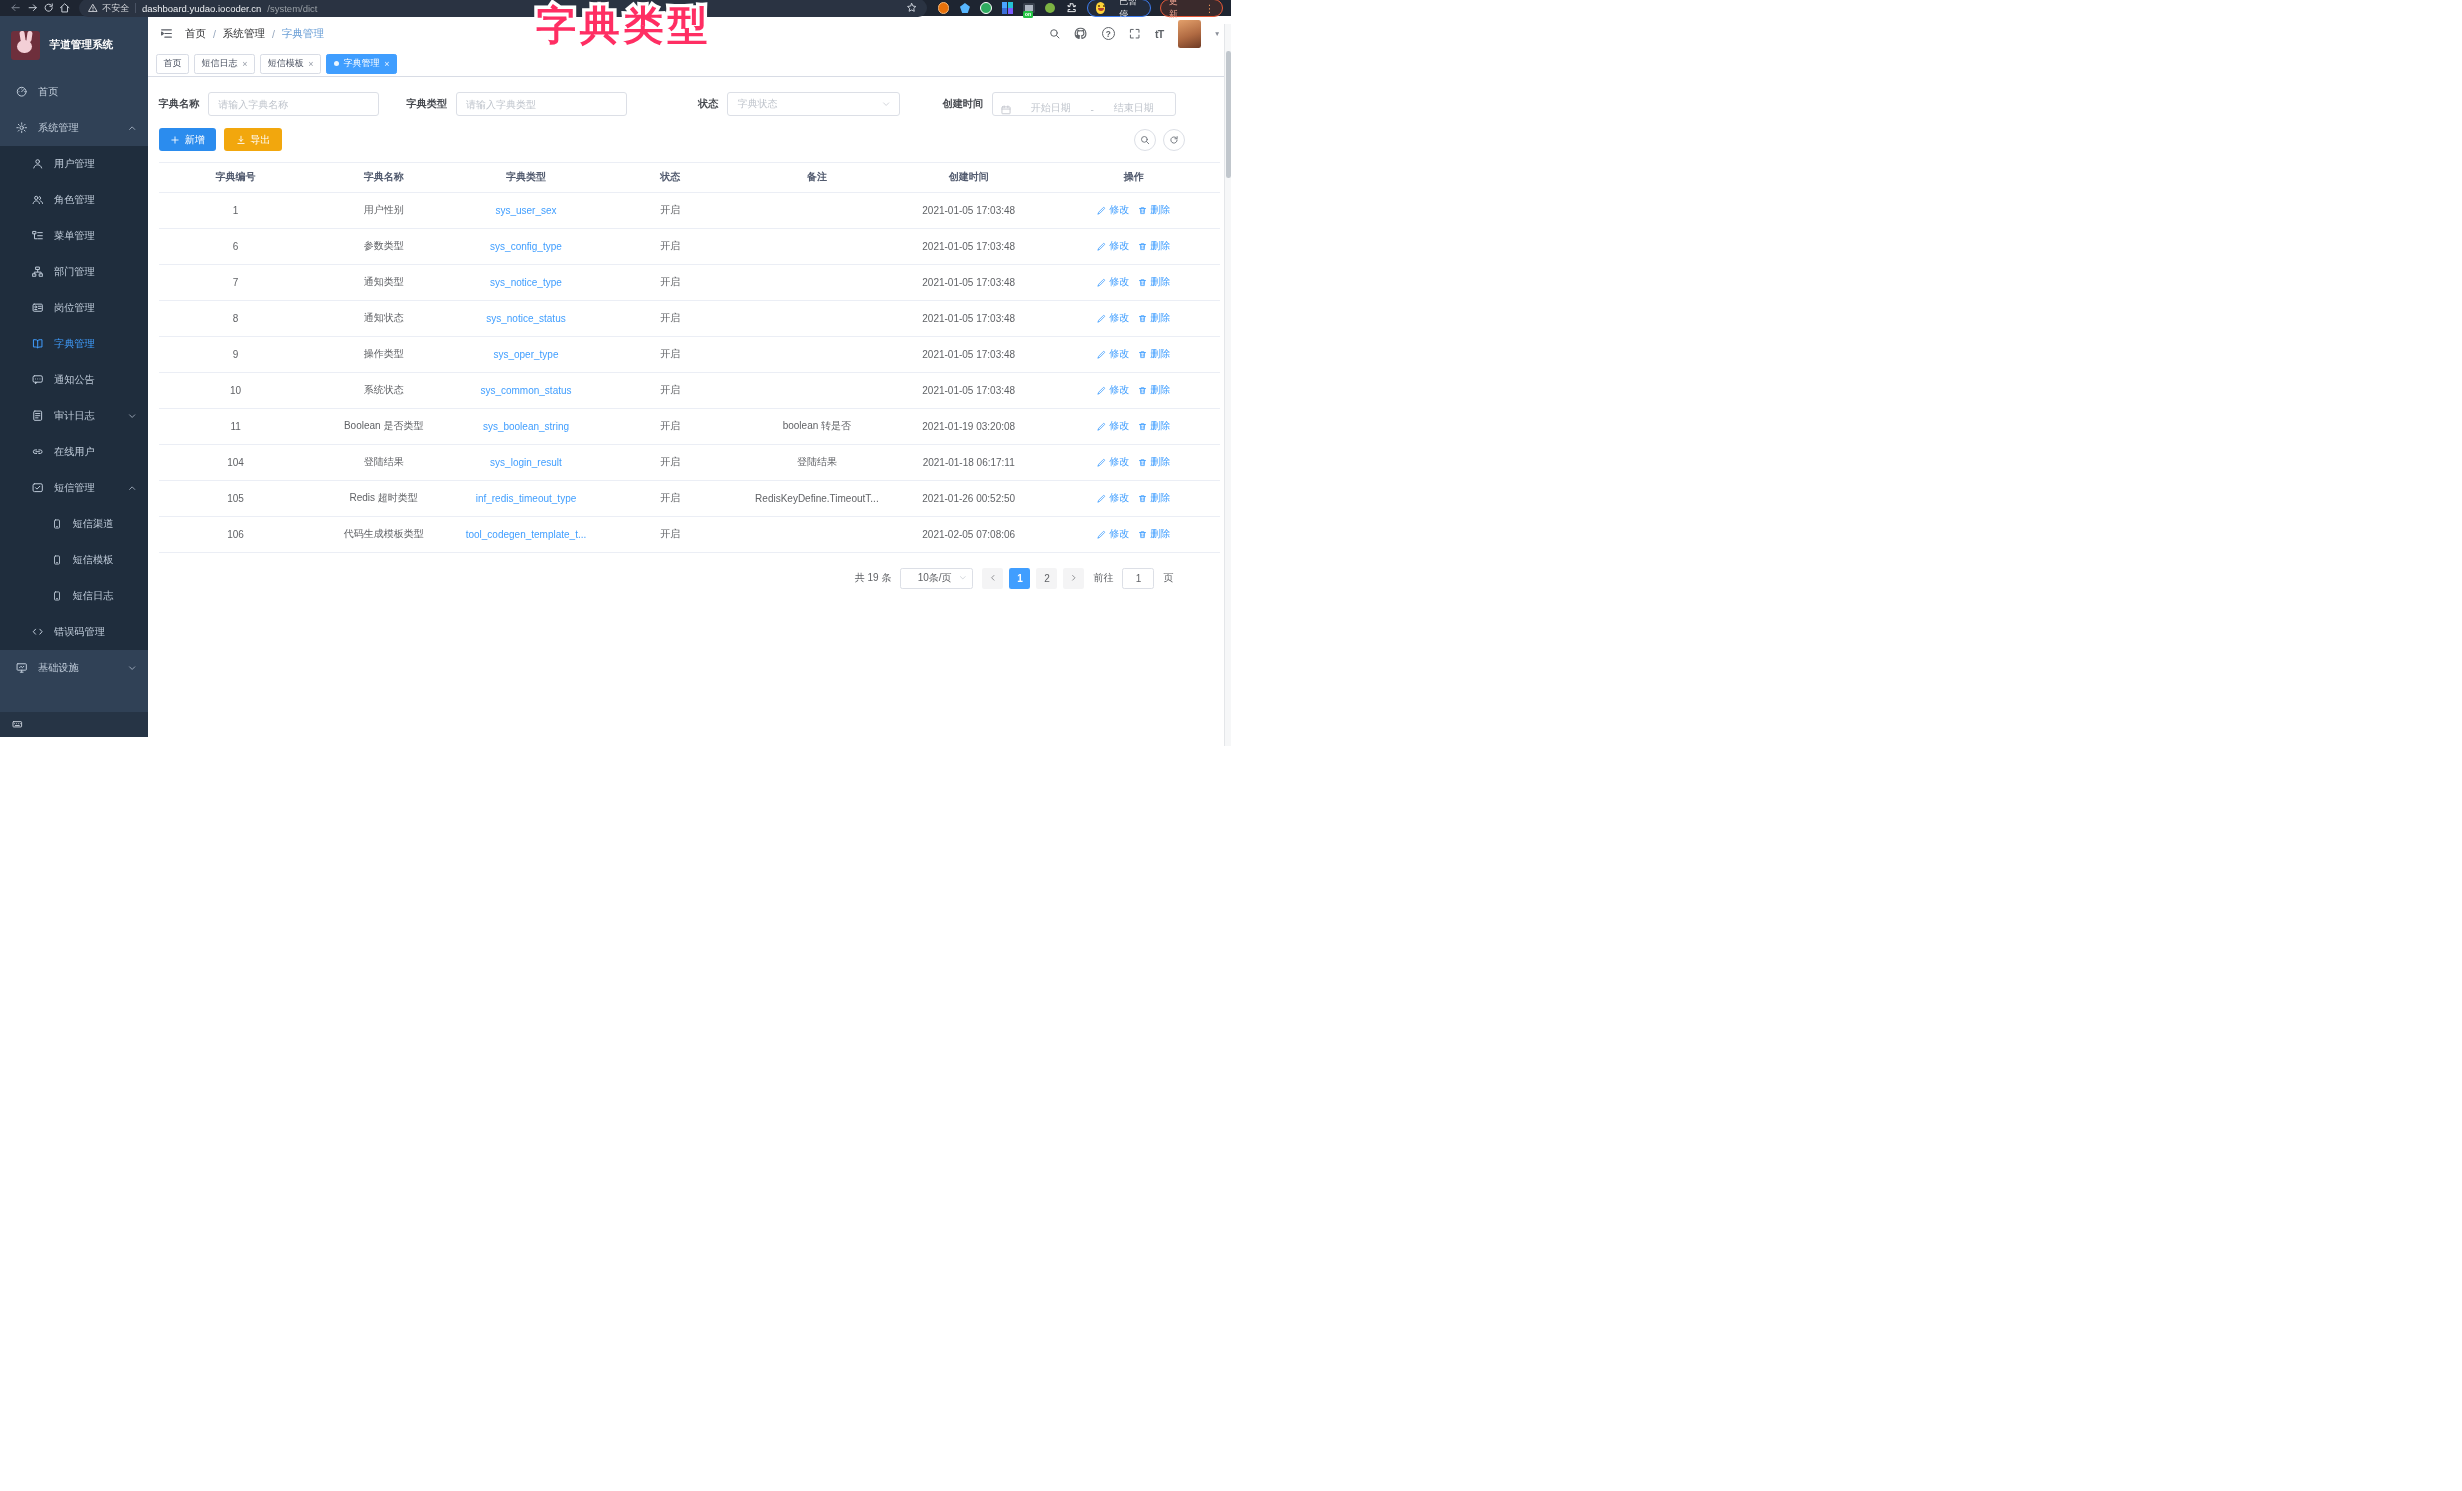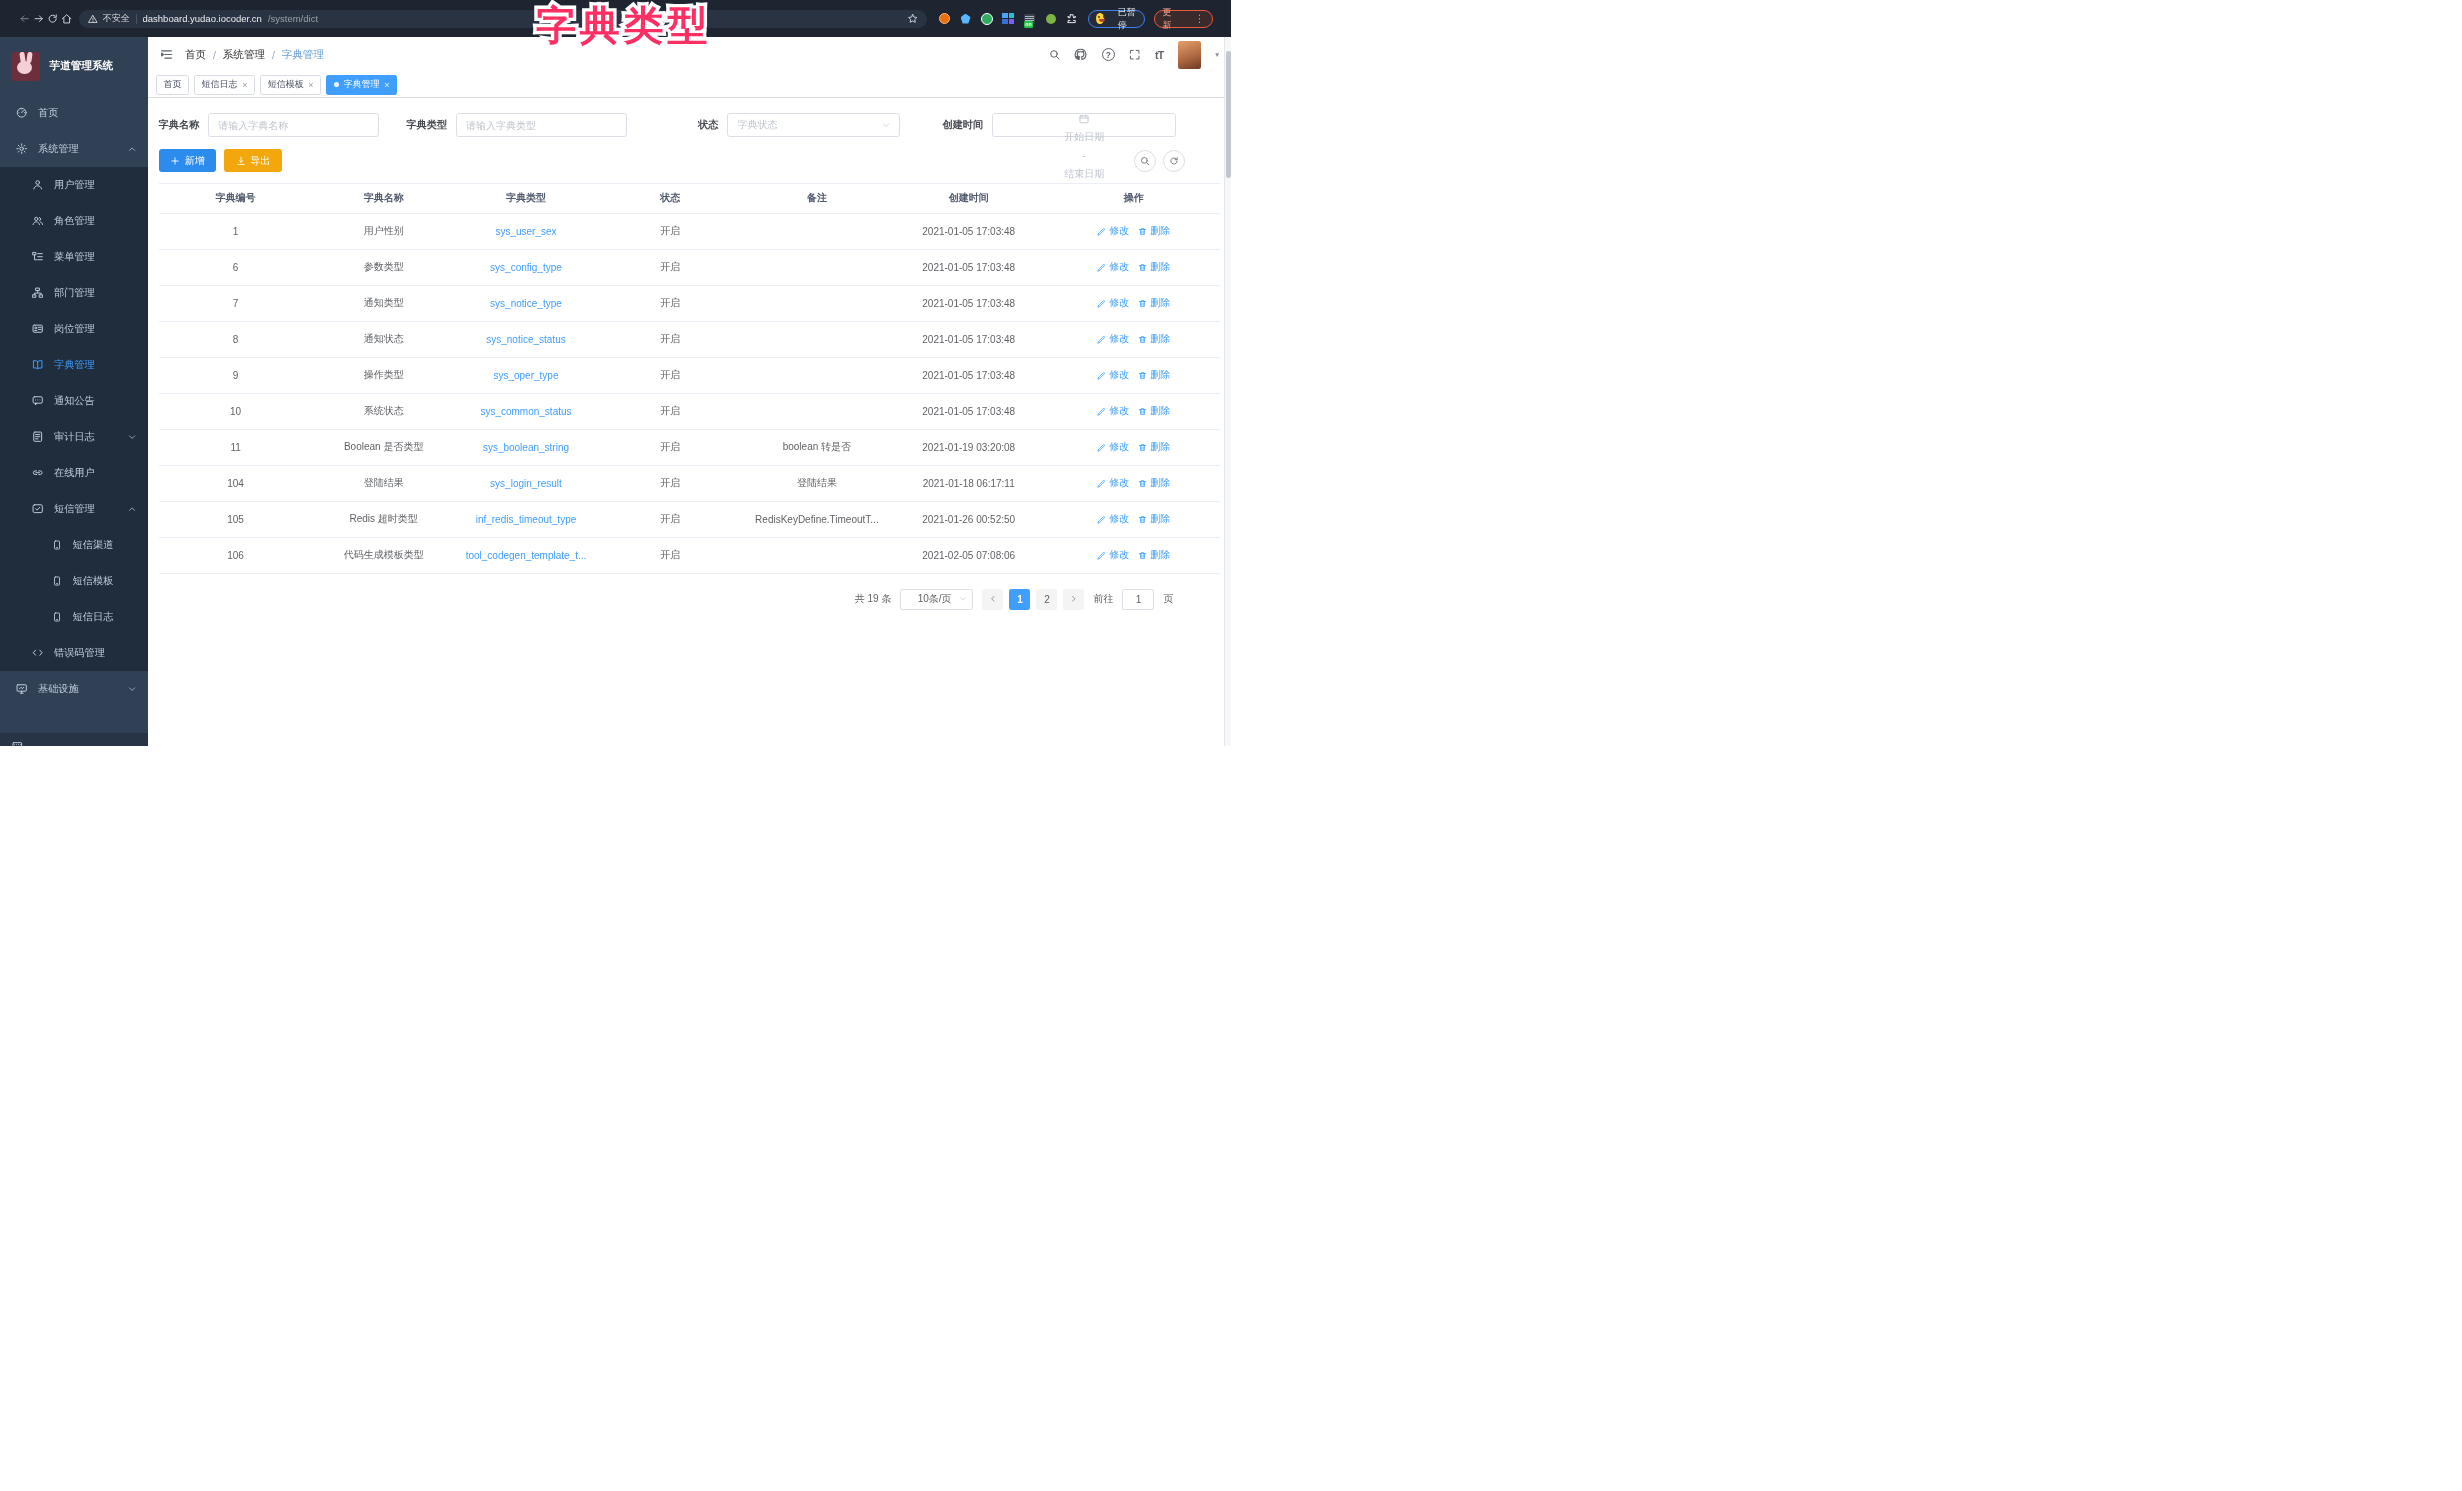--- a/index.html
+++ b/index.html
@@ -3,21 +3,21 @@
 <meta charset="utf-8">
 <style>
   * { margin:0; padding:0; box-sizing:border-box; }
   html,body { width:1231px; height:746px; overflow:hidden; }
   body { font-family:"Liberation Sans", sans-serif; background:#fff; position:relative; }
   svg { display:block; }
   .ic { width:11.4px; height:11.4px; flex:none; }
   .ic path, .ic circle, .ic rect, .ic polyline { fill:none; stroke:currentColor; stroke-width:1.4; stroke-linecap:round; stroke-linejoin:round; }
 
   
-  #topbar { height:37px; background:#1e2531; display:flex; align-items:center; padding:0 18px; position:relative; z-index:5; }
+  #topbar { height:16px; background:#1e2531; display:flex; align-items:center; padding:0 8px; position:relative; z-index:5; }
   .nav-btn { width:18px; height:18px; display:flex; align-items:center; justify-content:center; color:#c7cdd6; }
   .nav-btn.dim { color:#7d8592; }
   .url-pill { height:18px; flex:0 0 848px; margin-left:6px; background:#2a3342; border-radius:9px; display:flex; align-items:center; padding:0 9px; gap:6px; }
   .url-sec { display:flex; align-items:center; gap:4.6px; color:#dadce0; font-size:9px; }
   .url-div { width:0.8px; height:10px; background:#4a5364; }
   .url-host { color:#eceef1; font-size:9.5px; }
   .url-path { color:#9aa0a6; font-size:9.5px; }
   .url-spacer { flex:1; }
   .ext-bar { display:flex; align-items:center; gap:8.3px; margin-left:10.6px; }
   .ext { width:13px; height:13px; display:flex; align-items:center; justify-content:center; position:relative; }
@@ -85,21 +85,21 @@
 
   
   .form-row { display:flex; align-items:center; margin-top:7.6px; }
   .f-label { font-size:10.2px; font-weight:600; color:#46494f; margin-right:9px; white-space:nowrap; }
   .f-input { height:24px; border:0.8px solid #dcdfe6; border-radius:3px; font-size:10px; padding:0 9px; color:#606266; outline:none; background:#fff; font-family:"Liberation Sans",sans-serif; }
   .f-input::placeholder { color:#bfc4cc; }
   .w225 { width:171px; } .mr36 { margin-right:27px; }
   .f-select { width:173px; height:24px; border:0.8px solid #dcdfe6; border-radius:3px; display:flex; align-items:center; padding:0 9px; color:#bfc4cc; font-size:10px; background:#fff; cursor:pointer; }
   .f-select .ph { flex:1; }
   .f-select .chev { color:#c0c4cc; }
-  .f-date { width:184px; height:24px; border:0.8px solid #dcdfe6; border-radius:3px; display:flex; align-items:center; padding:0 7.6px; gap:6px; color:#bfc4cc; font-size:10px; background:#fff; cursor:pointer;flex-direction:column; }
+  .f-date { width:184px; height:24px; border:0.8px solid #dcdfe6; border-radius:3px; display:flex; align-items:flex-end; padding:0 7.6px; gap:6px; color:#bfc4cc; font-size:10px; background:#fff; cursor:pointer; }
   .f-date .dtxt { flex:1; text-align:center; }
 
   
   .btn-row { display:flex; align-items:center; margin-top:10.6px; }
   .btn { height:23px; border-radius:3px; display:inline-flex; align-items:center; gap:4.6px; padding:0 10.6px; font-size:10px; border:0.8px solid transparent; cursor:pointer; font-family:"Liberation Sans",sans-serif; }
   .btn .ic { width:10px; height:10px; }
   .btn-search { background:#26b6a7; color:#fff; }
   .btn-reset { background:#fff; color:#606266; border-color:#dcdfe6; }
   .btn-add { background:#2b8cee; color:#fff; }
   .btn-export { background:#f2a70d; color:#fff; }

